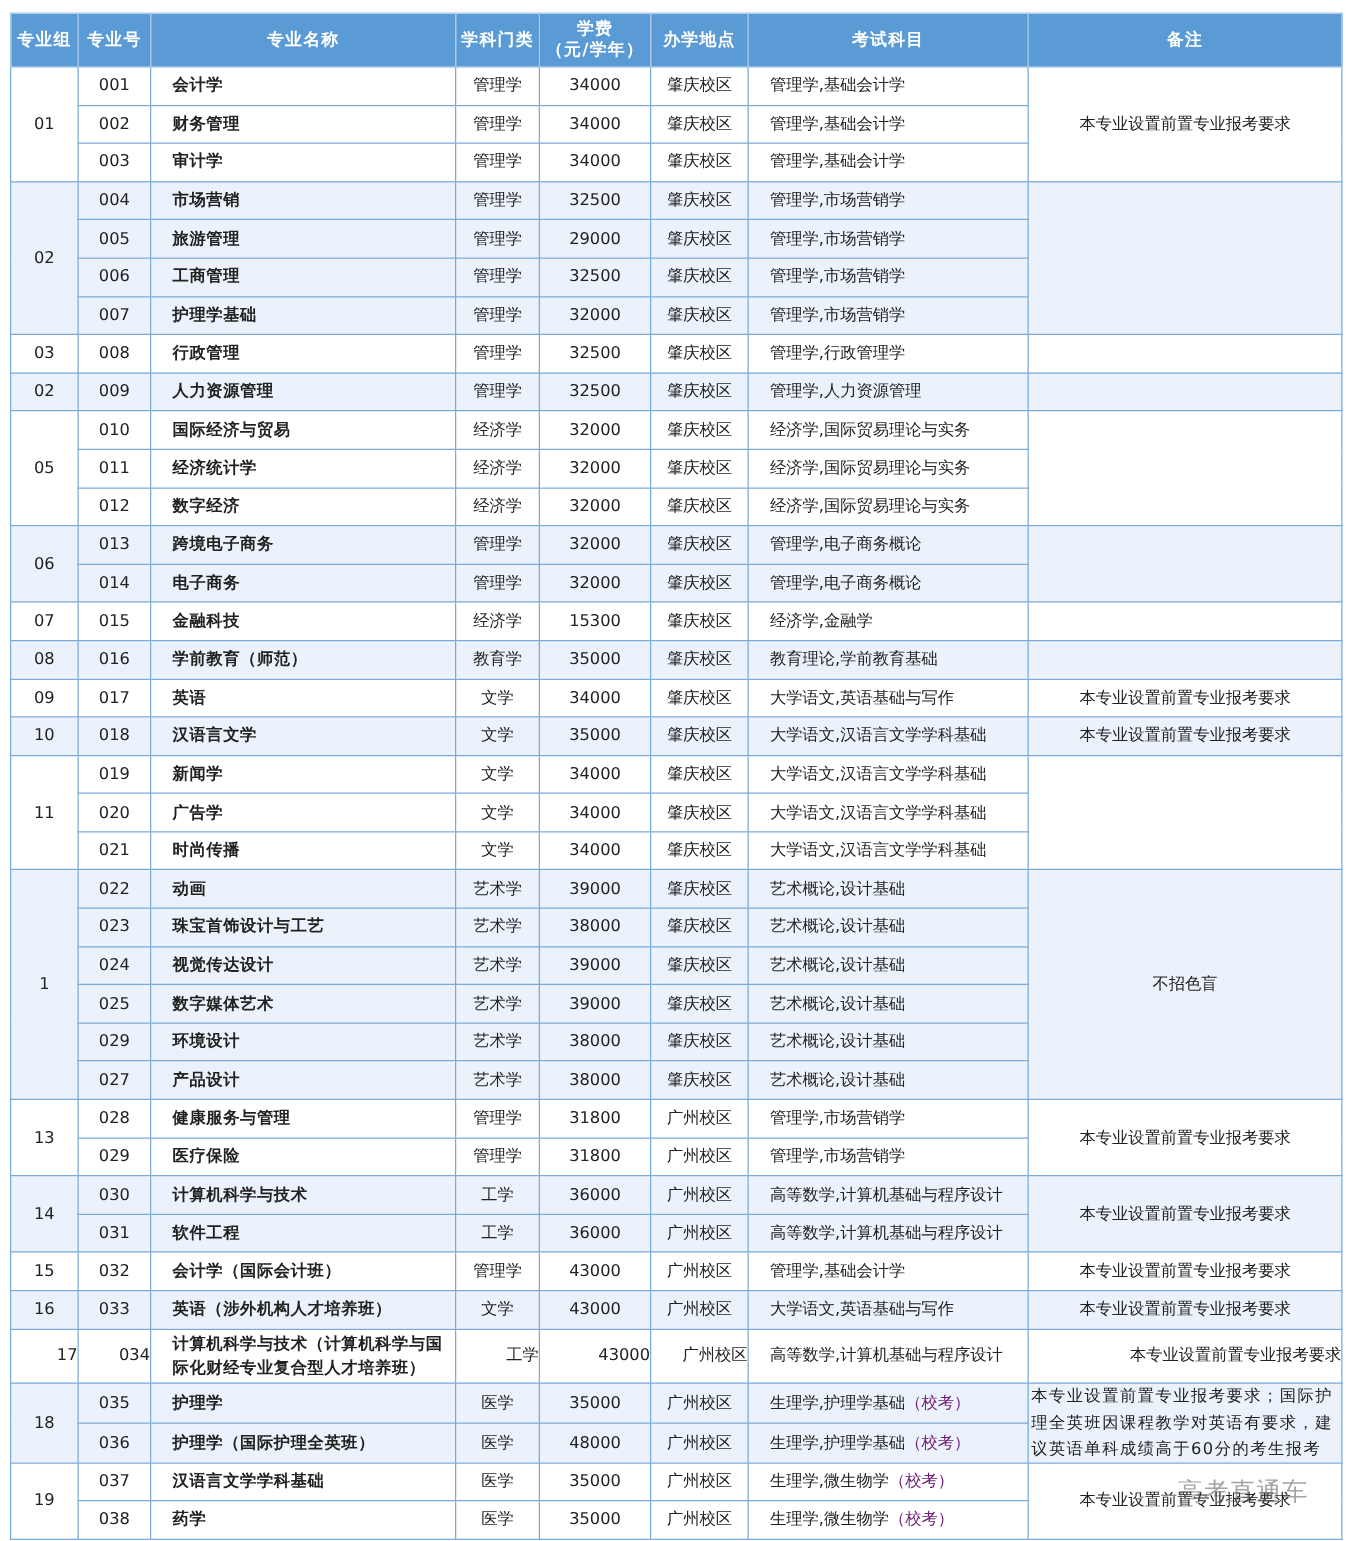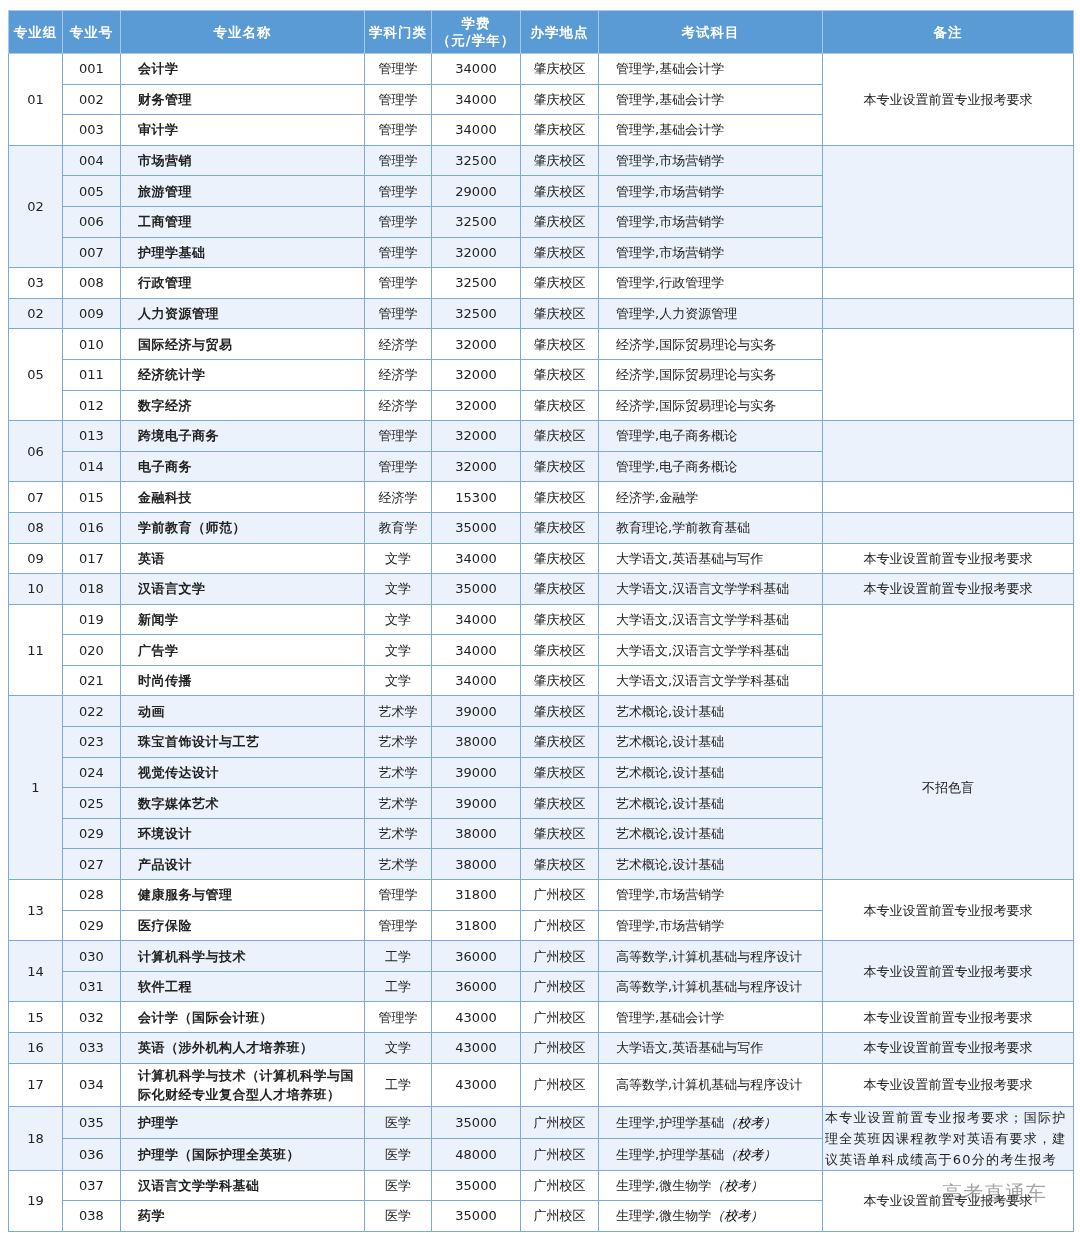--- a/index.html
+++ b/index.html
@@ -17,22 +17,22 @@
   }
   table.plan td {
     border: 1px solid #7aaad9; height: 29.6px; padding: 0; text-align: center;
     line-height: 17px;
   }
   table.plan tr.alt td { background: #ebf2fb; }
   table.plan tr.norm td { background: #ffffff; }
   td.name, td.exam { text-align: left !important; padding-left: 17px !important; }
   td.name { letter-spacing: 0.5px; font-weight: bold; }
   td.note-multi { text-align: left !important; padding: 0 2px !important; line-height: 21px !important; letter-spacing: 1.2px; font-size: 13px; }
-  tr.tall td { height: 42px; }
-  .red { color: #000000; font-style: italic; }
+  tr.tall td { height: 42px; text-align: right; }
+  .red { color: #701a75; }
   .watermark {
     position: absolute; left: 942px; top: 1180px; font-size: 20px; color: rgba(90,90,90,0.55);
     letter-spacing: 1px; pointer-events: none;
   }
 </style>
 </head>
 <body>
 
 <table class="plan">
   <colgroup>

